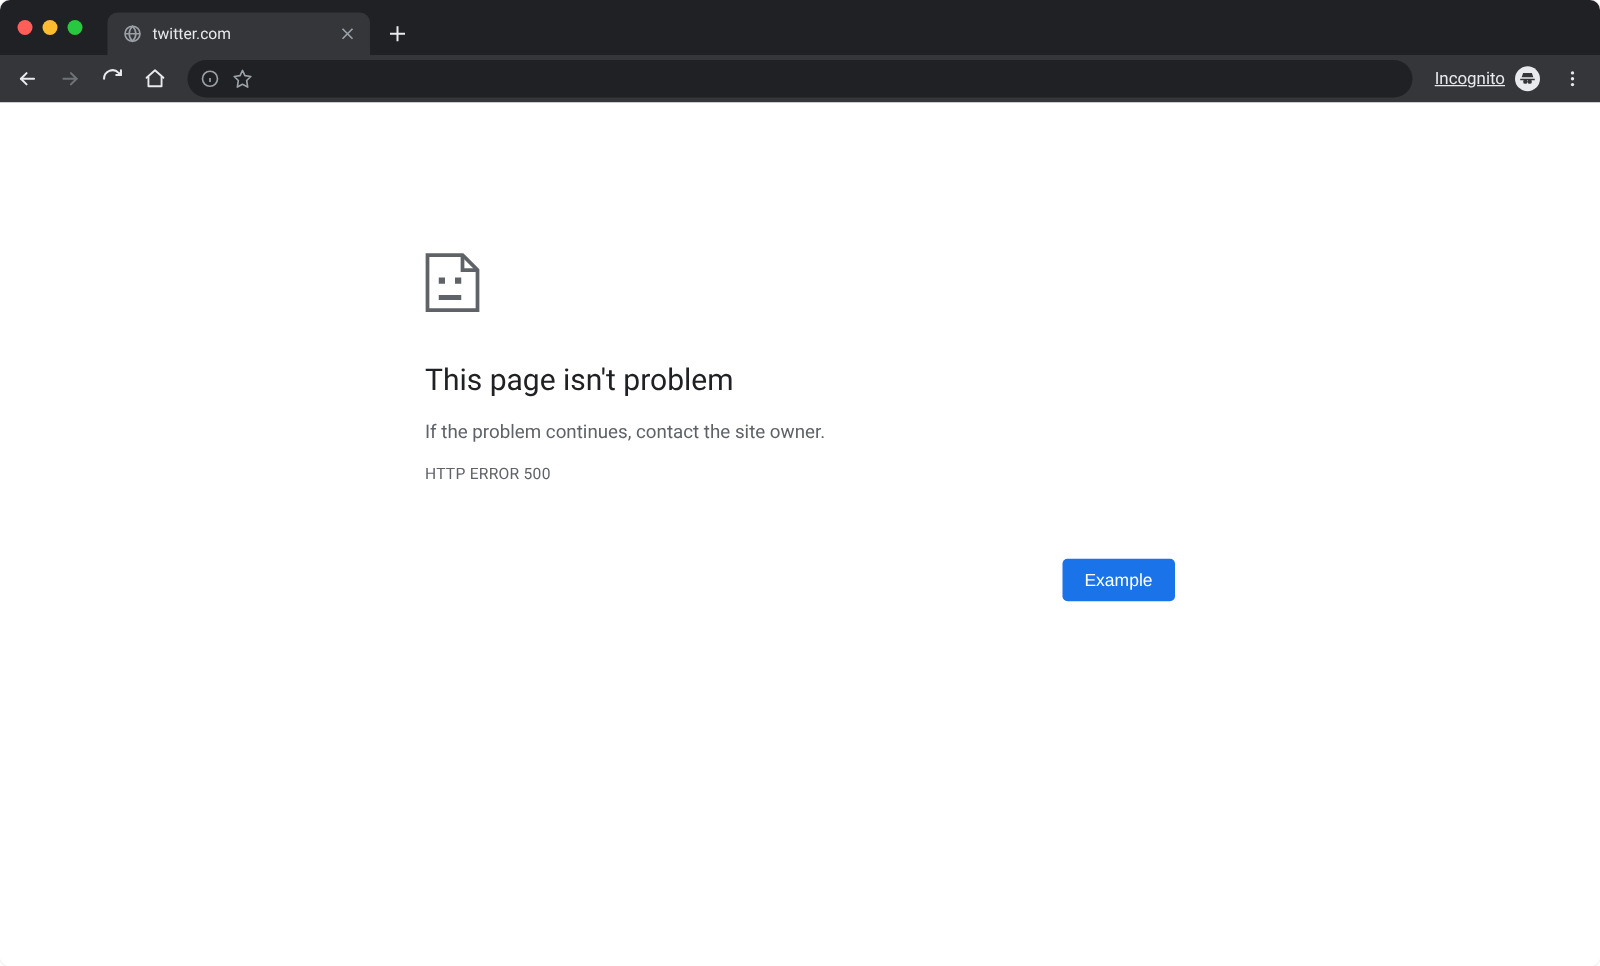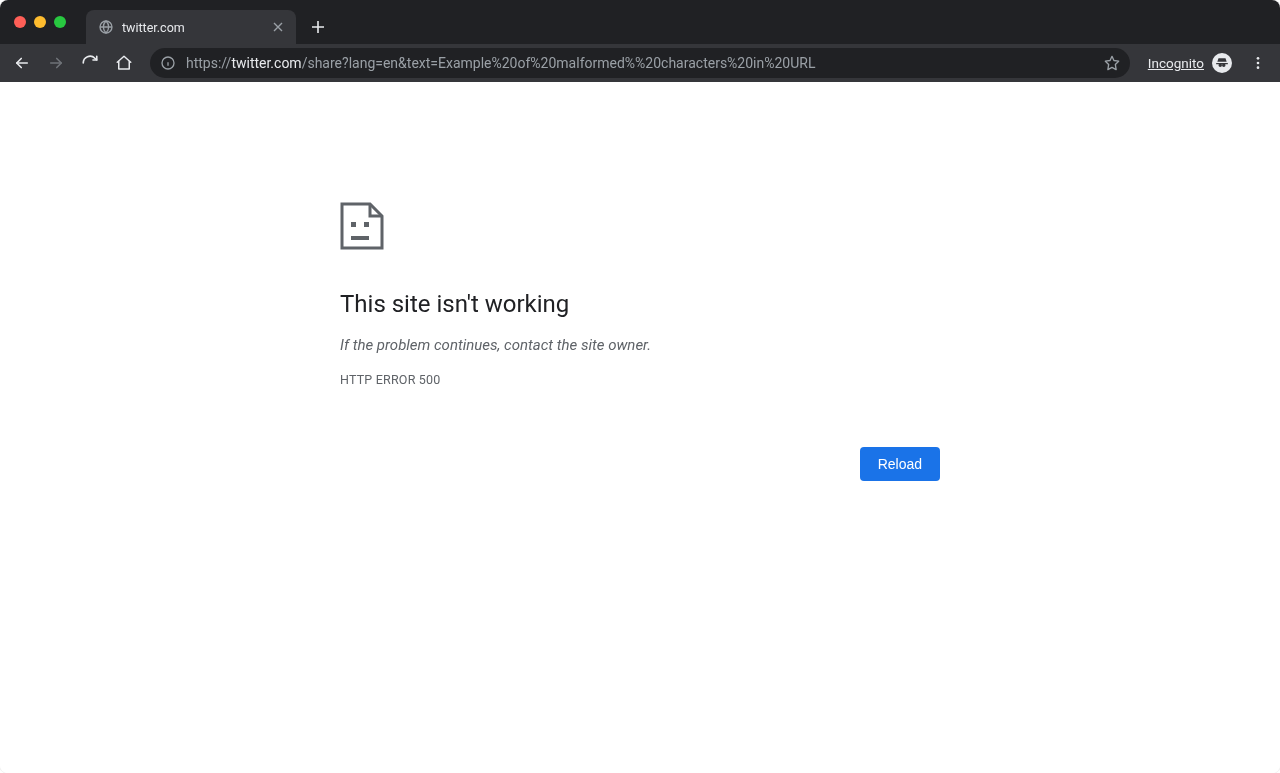--- a/index.html
+++ b/index.html
@@ -29,21 +29,21 @@
   .omnibox .url { flex:1; font-size: 14px; white-space: nowrap; overflow:hidden; }
   .omnibox .url .host { color:#e8eaed; }
   .incog { display:flex; align-items:center; gap:8px; color:#e8eaed; font-size: 13.5px; padding: 0 6px; text-decoration: underline; }
   .incog-badge { width:20px; height:20px; border-radius:50%; background:#e8eaed; display:flex; align-items:center; justify-content:center; }
 
   
   .content { flex:1; background:#fff; position:relative; }
   .error-wrap { width: 600px; margin: 120px auto 0 auto; color:#202124; }
   .sad-icon { margin-bottom: 40px; }
   .err-title { font-size: 24px; font-weight: 400; color:#202124; margin-bottom: 18px; }
-  .err-msg { font-size: 15px; color:#5f6368; margin-bottom: 18px; font-style: italic; }
+  .err-msg { font-size: 15px; color:#5f6368; margin-bottom: 18px; }
   .err-code { font-size: 12.5px; color:#5f6368; letter-spacing: 0.2px; }
   .reload-row { display:flex; justify-content:flex-end; margin-top: 60px; }
   .reload-btn { background:#1a73e8; color:#fff; border:none; font-size:14px; padding: 9px 18px; border-radius:4px; cursor:pointer; }
 
   svg { display:block; }
 </style>
 </head>
 <body>
 
 <div class="window">
@@ -105,23 +105,20 @@
     </div>
 
     <div class="omnibox">
       <span>
         <svg width="16" height="16" viewBox="0 0 24 24" fill="none" stroke="#9aa0a6" stroke-width="2">
             <circle cx="12" cy="12" r="9"></circle>
             <line x1="12" y1="8" x2="12" y2="8"></line>
             <line x1="12" y1="11" x2="12" y2="16"></line>
           </svg>
       </span>
-      <span class="url">
-        <span>https://</span><span class="host">twitter.com</span><span>/share?lang=en&amp;text=Example%20of%20malformed%%20characters%20in%20URL</span>
-      </span>
       <span>
         <svg width="16" height="16" viewBox="0 0 24 24" fill="none" stroke="#9aa0a6" stroke-width="2" stroke-linejoin="round">
             <path d="M12 2l2.9 6.3L22 9.3l-5 4.8L18.2 22 12 18.6 5.8 22 7 14.1l-5-4.8 7.1-1z"></path>
           </svg>
       </span>
     </div>
 
     <div class="incog">
       <span>Incognito</span>
       <span class="incog-badge">
@@ -144,22 +141,22 @@
     <div class="error-wrap">
       <div class="sad-icon">
         <svg width="44" height="48" viewBox="0 0 44 48">
           <path d="M2 2 H30 L42 14 V46 H2 Z" fill="none" stroke="#5f6368" stroke-width="3"></path>
           <path d="M30 2 V14 H42" fill="none" stroke="#5f6368" stroke-width="3"></path>
           <rect x="11" y="20" width="5" height="5" fill="#5f6368"></rect>
           <rect x="24" y="20" width="5" height="5" fill="#5f6368"></rect>
           <rect x="11" y="34" width="18" height="4" fill="#5f6368"></rect>
         </svg>
       </div>
-      <h1 class="err-title">This site isn't working</h1>
+      <h1 class="err-title">This page isn't problem</h1>
       <p class="err-msg">If the problem continues, contact the site owner.</p>
       <p class="err-code">HTTP ERROR 500</p>
       <div class="reload-row">
-        <button class="reload-btn">Reload</button>
+        <button class="reload-btn">Example</button>
       </div>
     </div>
   </div>
 
 </div>
 
 </body></html>

